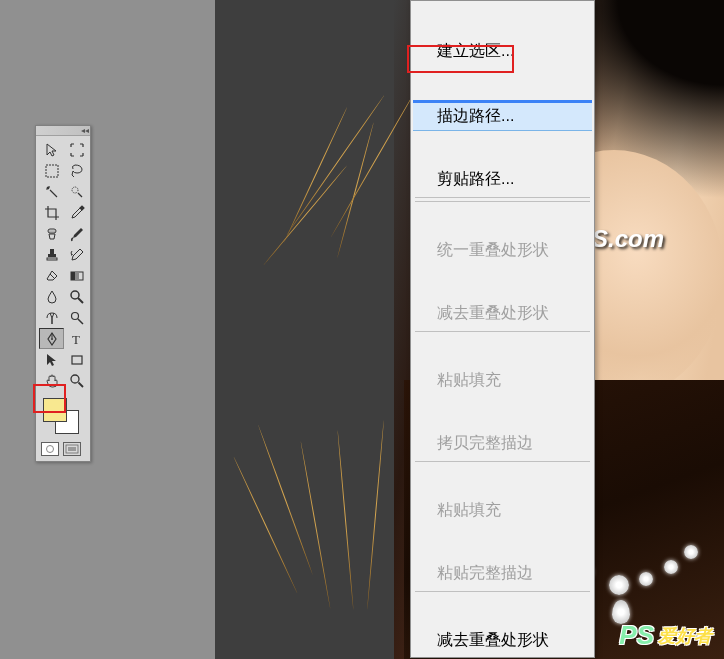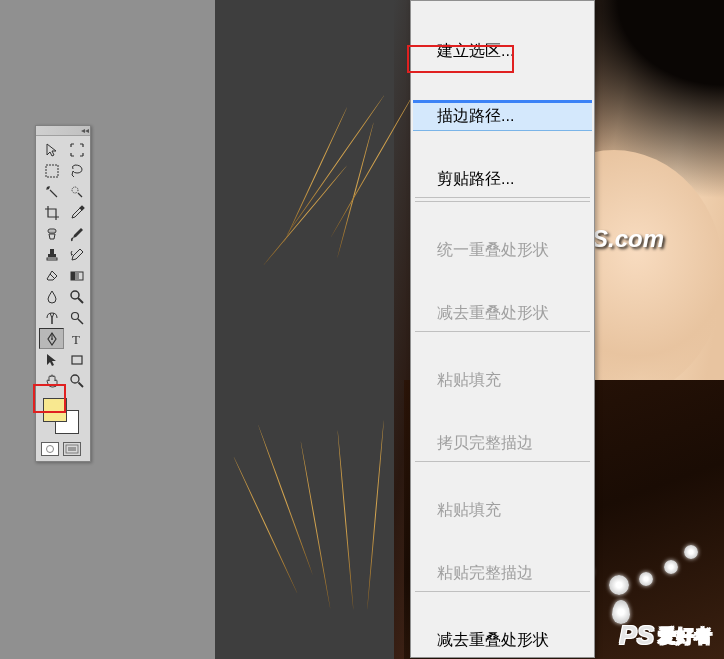--- a/index.html
+++ b/index.html
@@ -86,31 +86,32 @@
       position: absolute;
       bottom: 8px;
       right: 12px;
       z-index: 10;
       display: flex;
       align-items: center;
       gap: 4px;
       pointer-events: none;
     }
     .bw-ps {
-      color: #e5e5e5;
+      color: #86efac;
       font-size: 26px;
       font-weight: bold;
       font-style: italic;
       text-shadow: 1px 1px 0 #fff, -1px -1px 0 #fff, 1px -1px 0 #fff, -1px 1px 0 #fff;
     }
     .bw-text {
-      color: #ffffff;
+      color: #fde047;
       font-size: 18px;
       font-weight: bold;
       text-shadow: 1px 1px 0 #fff, -1px -1px 0 #fff, 1px -1px 0 #fff, -1px 1px 0 #fff;
+      font-style: italic;
     }
     
     .hair-strand {
       position: absolute;
       background: linear-gradient(135deg, #b88a3a 0%, #d4a550 50%, #8a6020 100%);
       width: 1px;
       border-radius: 50%;
     }
     
     .toolbox {

